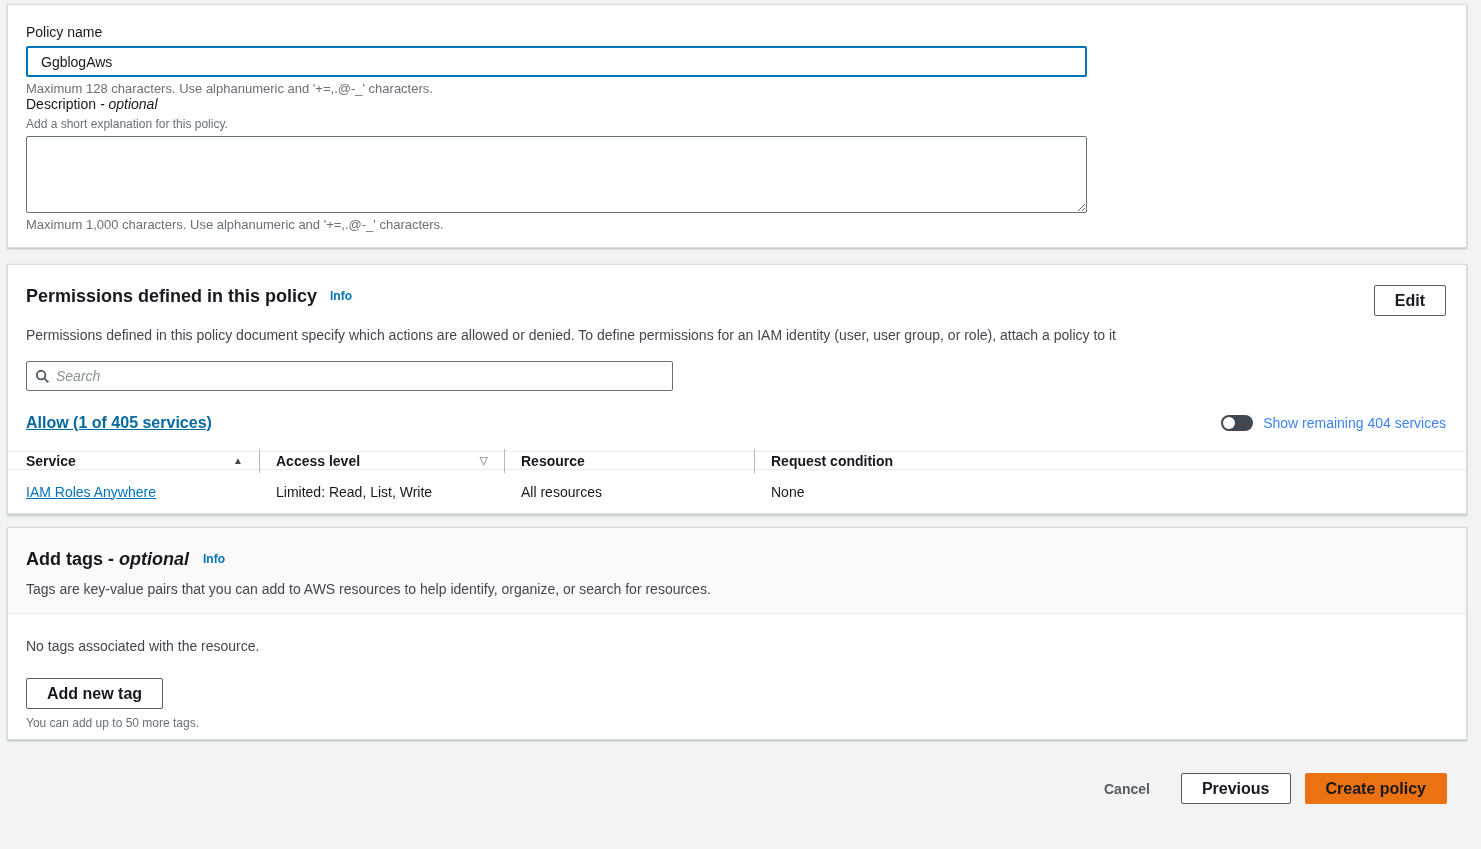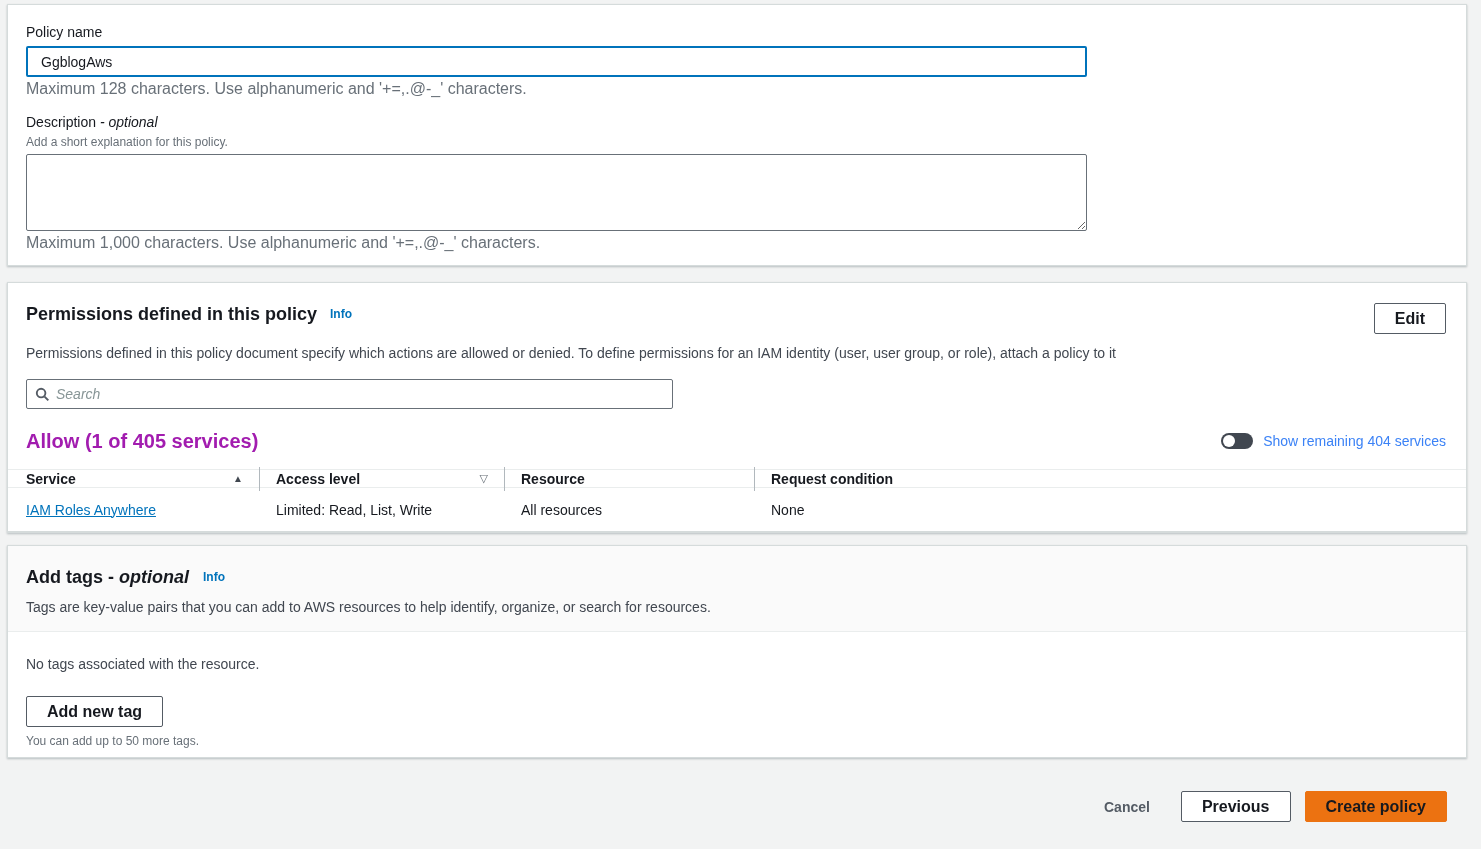--- a/index.html
+++ b/index.html
@@ -18,28 +18,28 @@
     border:1px solid #d5dbdb;
     box-shadow:0 1px 2px 0 rgba(0,28,36,.25);
     margin-bottom:16px;
   }
 
   
   .form-card { padding:19px 20px 15px 18px; }
   .field-label { font-size:14px; color:#16191f; line-height:16px; }
   .field-label .optional { font-style:italic; }
   .field-help { font-size:12px; color:#687078; line-height:14px; margin-top:5px; }
-  .field-constraint { font-size:16px; color:#687078; line-height:14px; margin-top:5px; }
+  .field-constraint { font-size:13px; color:#687078; line-height:14px; margin-top:5px; }
   .text-input {
     display:block; width:1061px; height:31px;
     border:2px solid #0073bb; border-radius:2px;
     padding:0 13px; font-size:14px; color:#16191f;
     font-family:inherit; outline:none; margin-top:6px;
   }
-  .field-gap { margin-top:18px; }
+  .field-gap { }
   .textarea-input {
     display:block; width:1061px; height:77px;
     border:1px solid #687078; border-radius:2px;
     padding:6px 9px; font-size:14px; color:#16191f;
     font-family:inherit; outline:none; margin-top:5px;
     resize:both;
   }
 
   
   .card-header { padding:20px 20px 15px 18px; }
@@ -75,21 +75,21 @@
     border:1px solid #687078; border-radius:2px;
     background:#fff; padding:0 8px;
   }
   .search-box input {
     border:none; outline:none; flex:1;
     font-size:14px; font-style:italic; color:#16191f;
     font-family:inherit; background:transparent; padding:0 0 0 6px;
   }
   .search-box input::placeholder { color:#879596; font-style:italic; }
   .allow-row { display:flex; justify-content:space-between; align-items:center; margin-top:22px; }
-  .allow-title { font-size:20px; font-weight:700; color:#a21caf; line-height:20px; }
+  .allow-title { font-size:16px; font-weight:700; color:#0369a1; line-height:20px;text-decoration:underline; }
   .toggle-wrap { display:flex; align-items:center; }
   .toggle {
     width:32px; height:16px; border-radius:8px; background:#414750;
     position:relative; cursor:pointer; flex:none;
   }
   .toggle .knob {
     position:absolute; left:2px; top:2px; width:12px; height:12px;
     border-radius:50%; background:#ffffff;
   }
   .toggle-label { margin-left:10px; font-size:14px; color:#3b82f6; }

